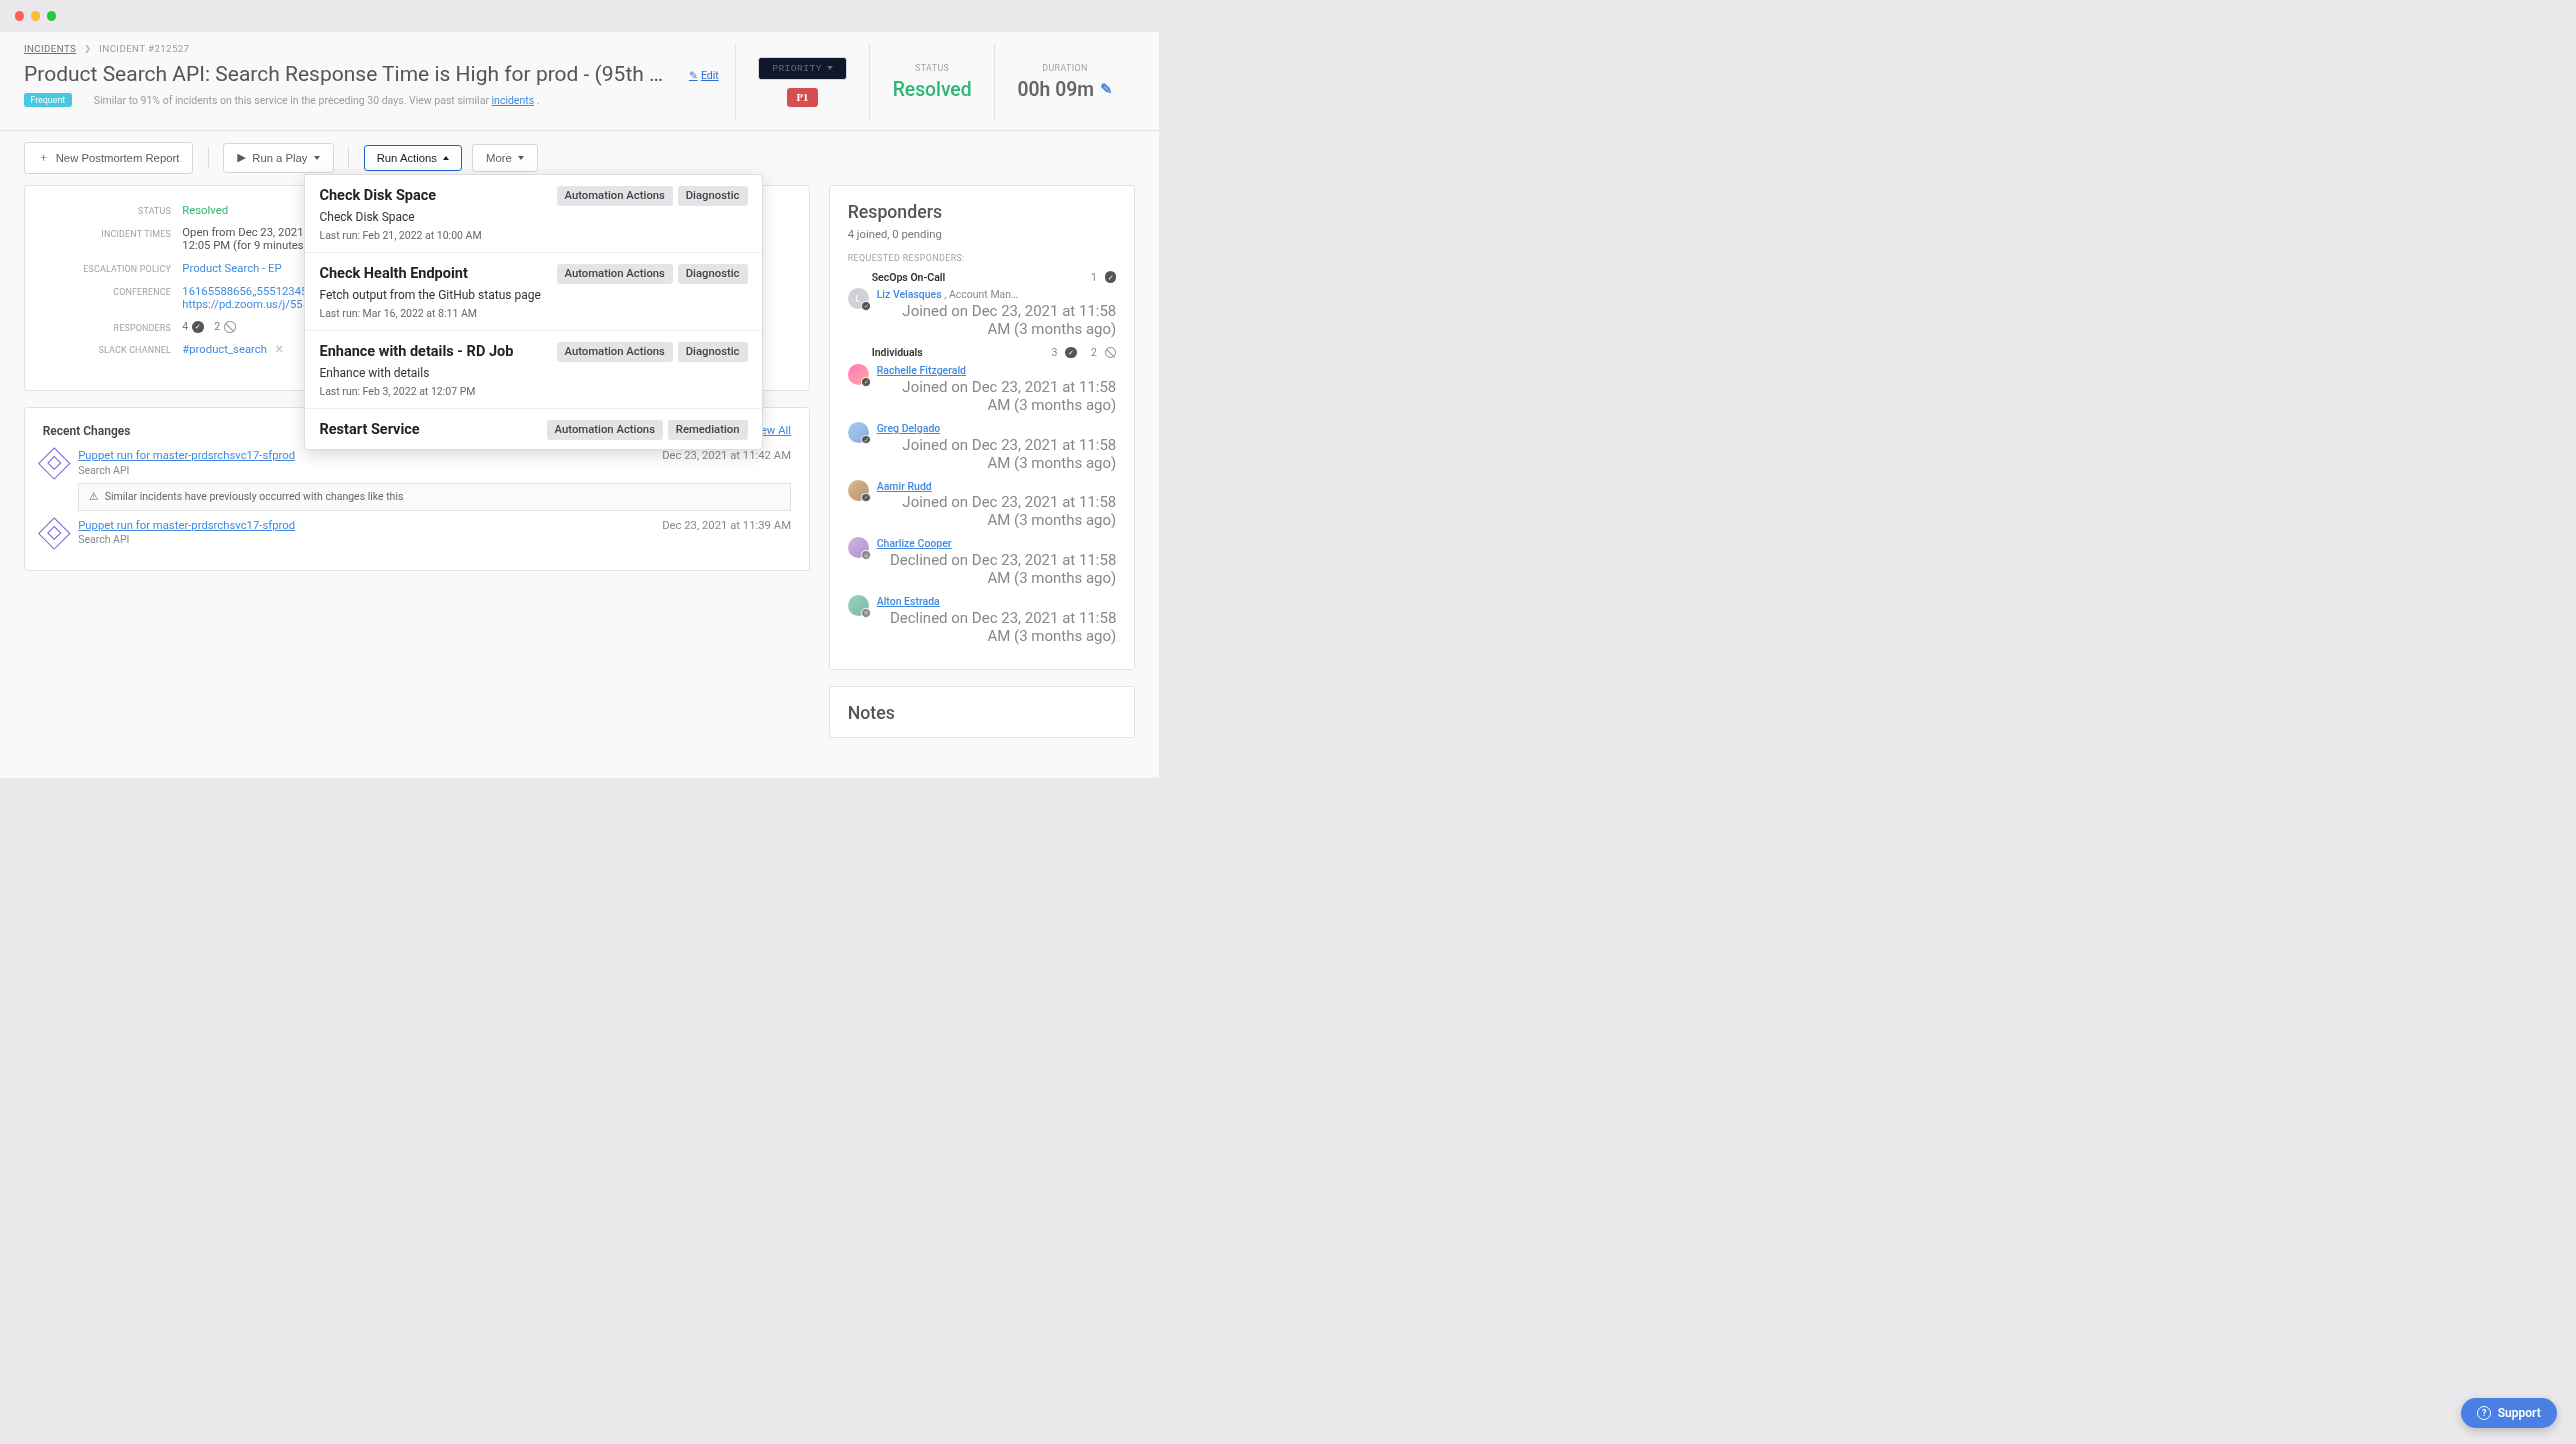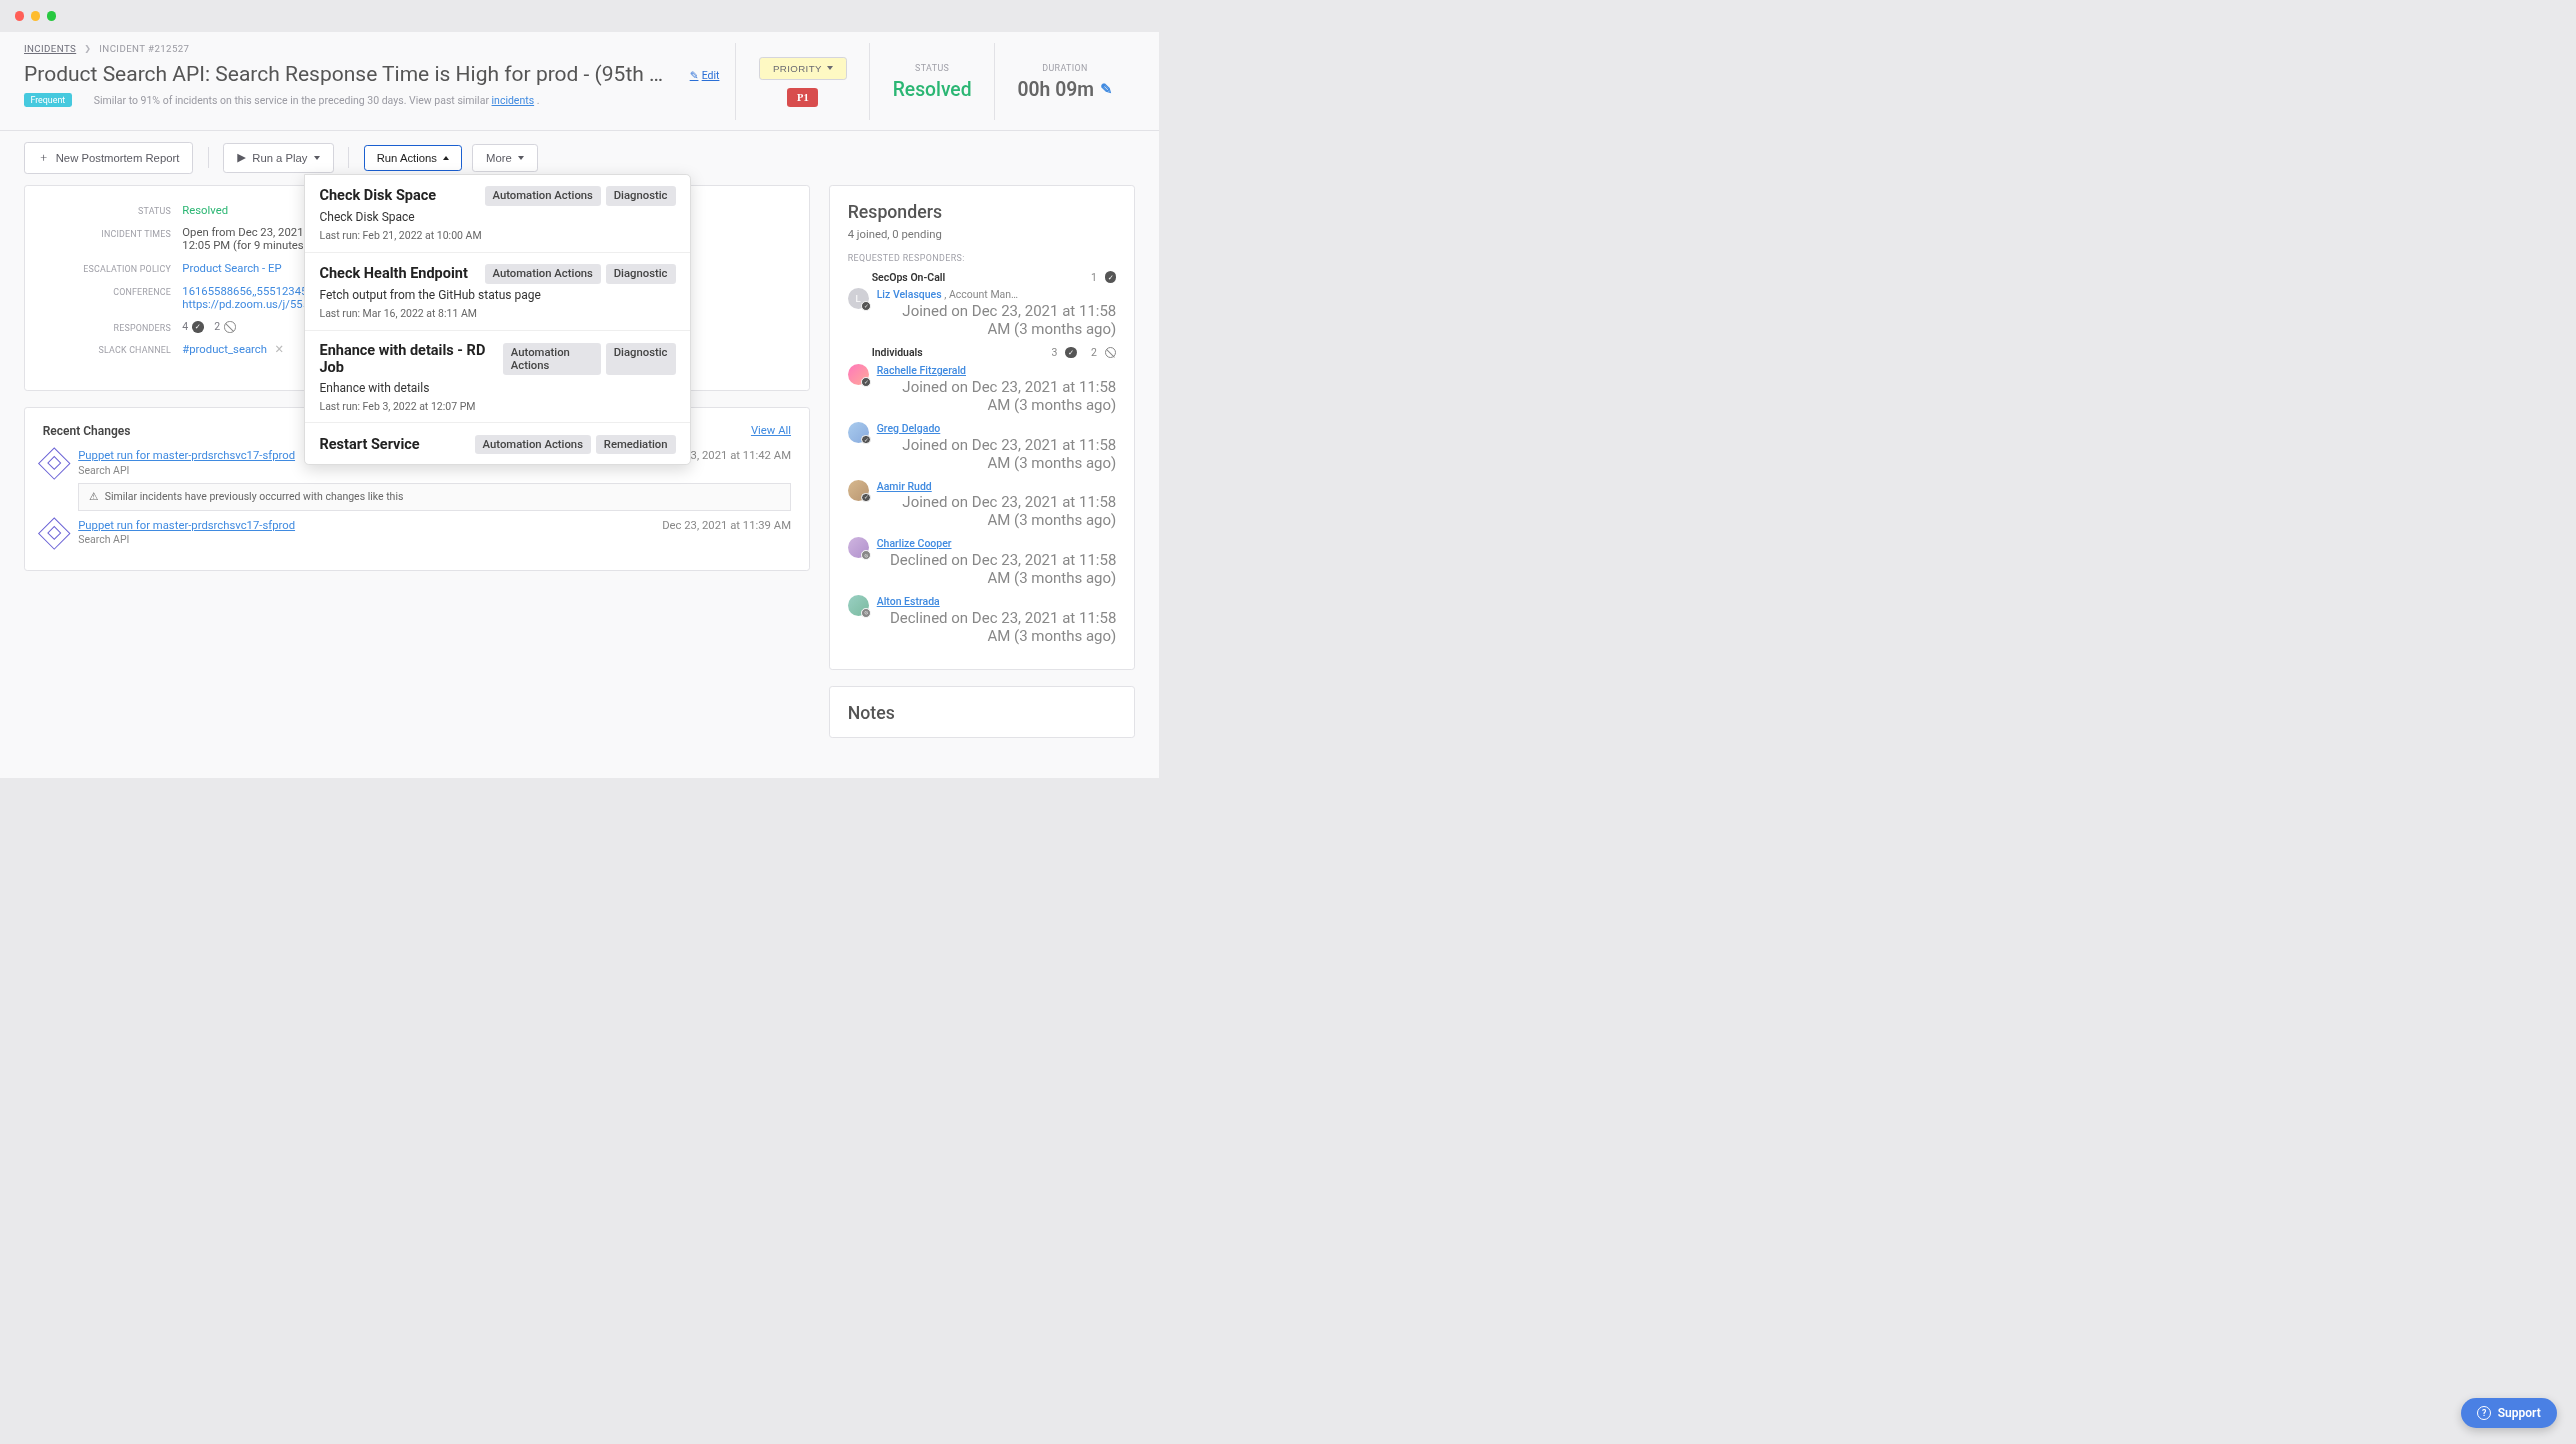--- a/index.html
+++ b/index.html
@@ -37,21 +37,21 @@
   max-width: 725px;
   display:inline-block;
 }
 .edit-link { color:#2a6fd6; font-size:10.5px; margin-left:17.7px; vertical-align: top; display:inline-flex; align-items:center; gap:3.2px; margin-top:14.5px;}
 .subline { margin-top:6.4px; font-size:10.5px; color:#9a9aa2; display:flex; align-items:center; gap:22px;}
 .badge-freq { background:#46c9de; color:#fff; font-size:8.9px; padding:2.4px 6.4px; border-radius:2.4px; }
 .subline a { color:#3f8ae0; text-decoration: underline; }
 .header-right { display:flex; align-items:stretch; margin-left:16px;}
 .metric-box { border-left:0.8px solid #e2e2e6; padding: 0 22.5px; display:flex; flex-direction:column; align-items:center; justify-content:center; min-height:77px;}
 .metric-label { font-size:8.9px; color:#a0a0a8; letter-spacing:0.4px; text-transform: uppercase; margin-bottom:4.8px;}
-.priority-btn { border:0.8px solid #d5d5dc; border-radius:3.2px; padding:4.8px 13px; font-size:9.7px; color:#6a6a72; background:#fef9c3; letter-spacing:0.4px; display:flex; align-items:center; gap:4.8px;}
+.priority-btn { border:0.8px solid #d5d5dc; border-radius:3.2px; padding:4.8px 13px; font-size:9.7px; color:#6a6a72; background:#0f172a; letter-spacing:0.4px; display:flex; align-items:center; gap:4.8px;font-family:Liberation Mono, monospace;}
 .p1-pill { background:#d84d4d; color:#fff; padding:4px 9.7px; border-radius:3.2px; font-size:10.5px; font-weight:600; margin-top:8px;font-family:Liberation Serif, serif;}
 .resolved-big { color:#2bb673; font-size:19.3px; font-weight:500;}
 .duration-big { color:#666; font-size:19.3px; font-weight:600; display:flex; align-items:center; gap:6.4px;}
 .pencil-icon { color:#3f8ae0; font-size:14.5px;}
 
 .toolbar { padding:11.3px 24px; display:flex; align-items:center; gap:9.7px; position:relative; }
 .btn { border:0.8px solid #d5d5dc; background:#fff; border-radius:3.2px; padding:7.2px 13px; font-size:11.3px; color:#5a5a62; display:inline-flex; align-items:center; gap:6.4px; cursor:pointer;}
 .btn.active { border:1.6px solid #1a5fd0; color:#222; font-weight:500; padding:6.4px 12px;}
 .vdiv { width:0.8px; height:21px; background:#dcdce2; margin:0 4.8px;}
 .caret { width:0; height:0; border-left:3.2px solid transparent; border-right:3.2px solid transparent; }
@@ -66,21 +66,21 @@
 .detail-row { display:flex; align-items:flex-start; margin-bottom:9.7px; font-size:11.3px;}
 .detail-label { width:125px; text-align:right; font-size:8.9px; color:#a0a0a8; letter-spacing:0.2px; padding-top:2.4px; text-transform:uppercase;}
 .detail-val { margin-left:11.3px; flex:1; color:#555; }
 .detail-val.green { color:#2bb673; }
 .detail-val a, .link { color:#3f8ae0; text-decoration:none;}
 .mini-badge { display:inline-flex; align-items:center; gap:4px; color:#7a7a82; font-size:10.5px; margin-right:8px;}
 .check-circle { width:11.3px; height:11.3px; border-radius:50%; background:#555; color:#fff; display:inline-flex; align-items:center; justify-content:center; font-size:7.2px;}
 
 .dropdown-panel {
   position:absolute; top:43px; left:304px;
-  width:387px; background:#fff; border:0.8px solid #ddd; border-radius:0 4.8px 4.8px 4.8px;
+  width:459px; background:#fff; border:0.8px solid #ddd; border-radius:0 4.8px 4.8px 4.8px;
   box-shadow:0 4.8px 16px rgba(0,0,0,0.15); z-index:100;
 }
 .action-item { padding:11.3px 14.5px 9.7px 14.5px; border-bottom:0.8px solid #eee;}
 .action-item:last-child { border-bottom:none;}
 .action-title-row { display:flex; align-items:center; justify-content:space-between; gap:8px;}
 .action-title { font-size:14.5px; font-weight:700; color:#222;}
 .tag-group { display:flex; gap:4.8px;}
 .tag { background:#e4e4e8; color:#444; padding:3.2px 8px; border-radius:3.2px; font-size:11.3px; font-weight:500;}
 .action-desc { font-size:12px; color:#333; margin-top:4.8px;}
 .action-meta { font-size:10.5px; color:#666; margin-top:4.8px;}

